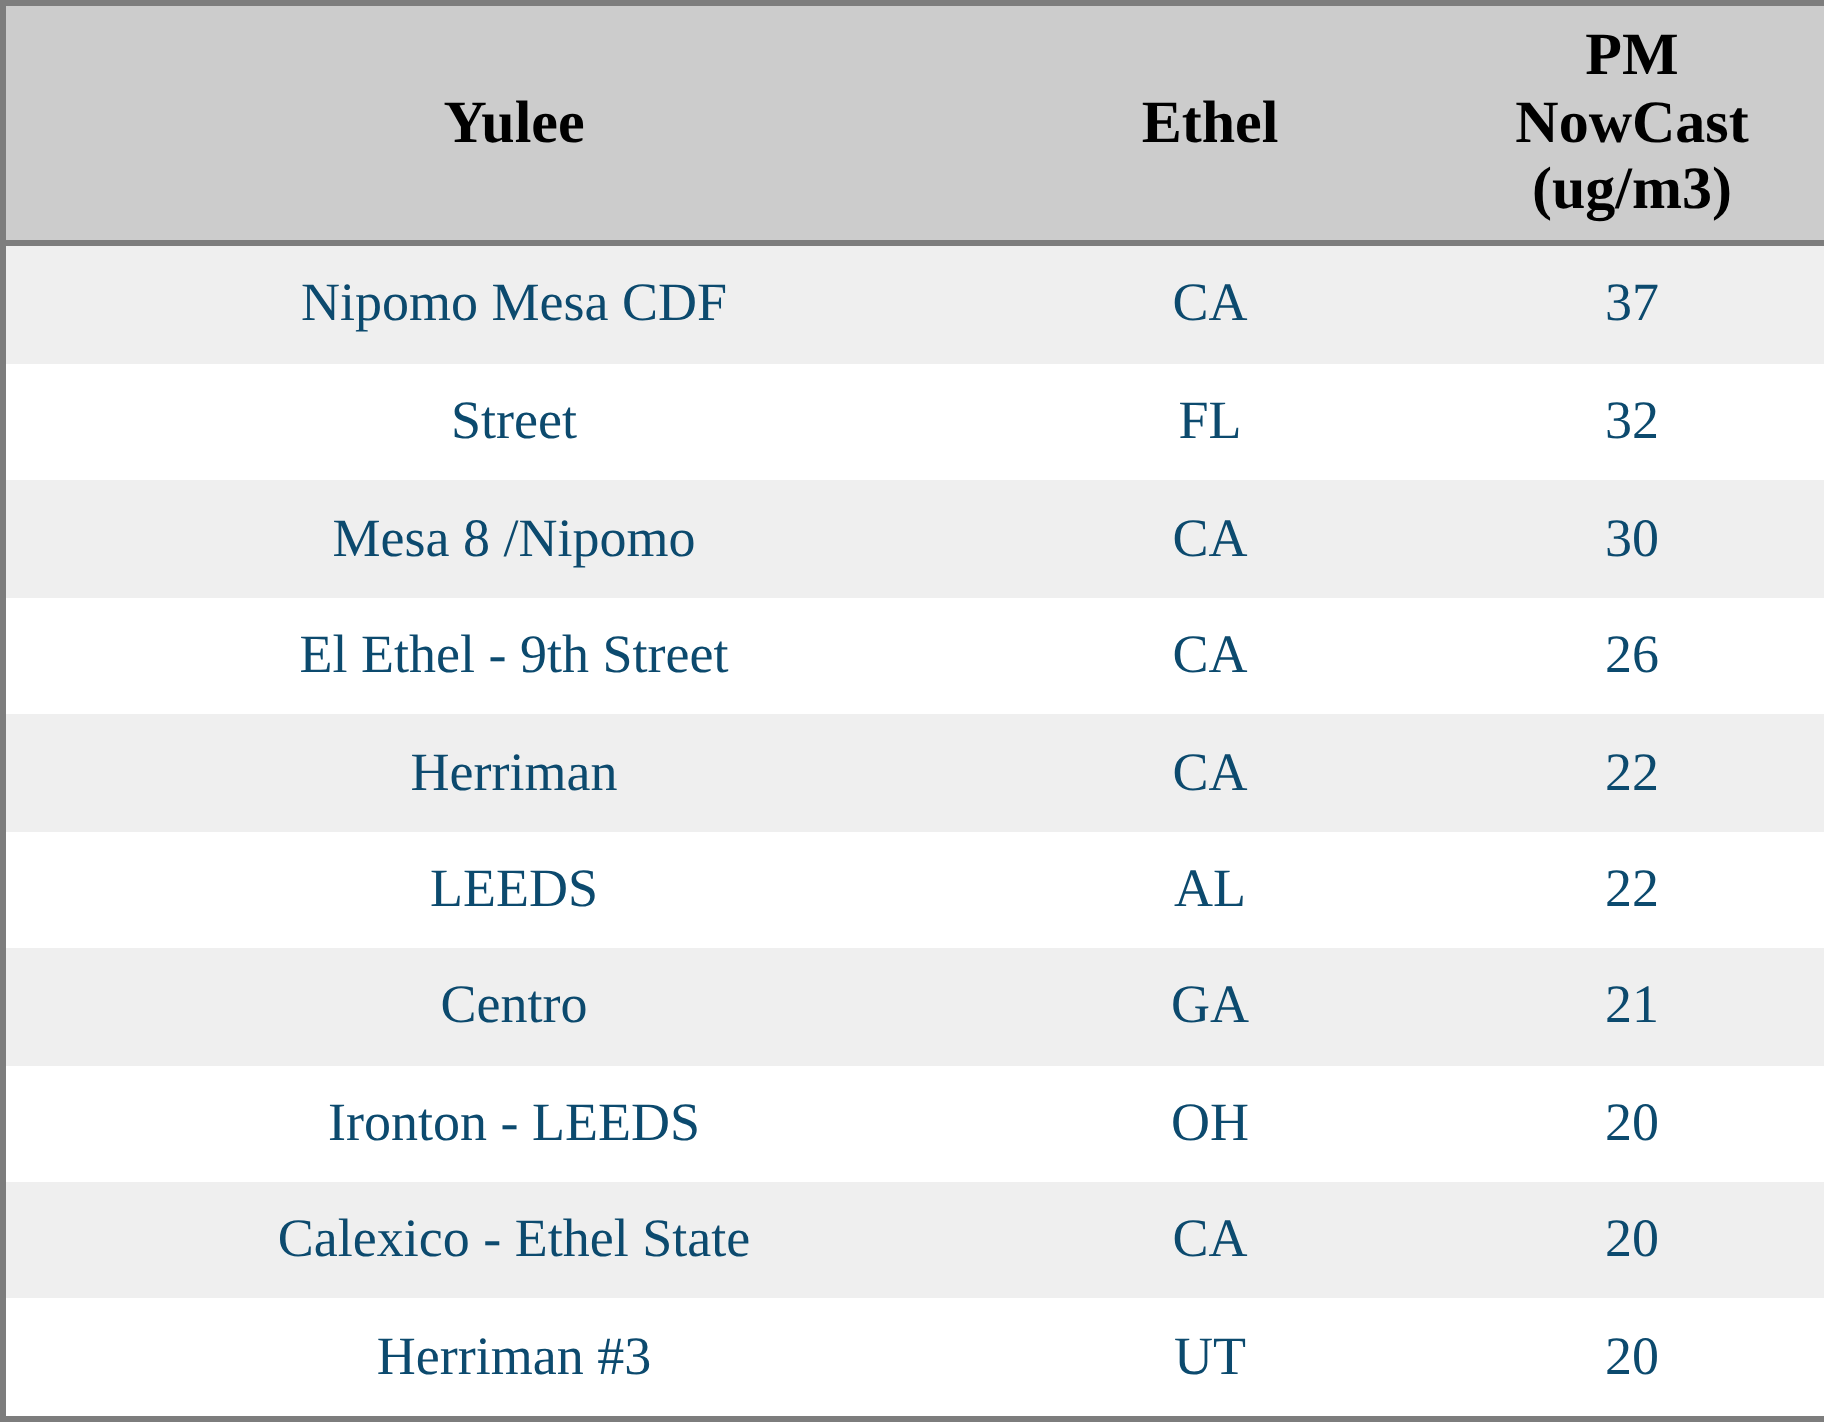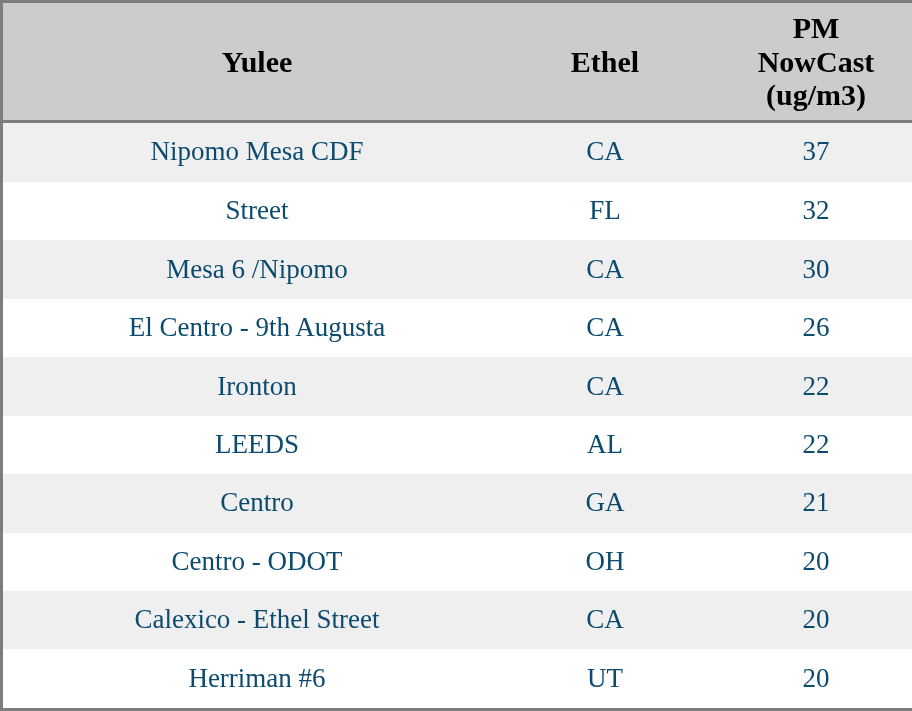--- a/index.html
+++ b/index.html
@@ -83,54 +83,54 @@
         <td>Nipomo Mesa CDF</td>
         <td>CA</td>
         <td>37</td>
       </tr>
       <tr class="row-even">
         <td>Street</td>
         <td>FL</td>
         <td>32</td>
       </tr>
       <tr class="row-odd">
-        <td>Mesa 6 /Nipomo</td>
+        <td>Mesa 8 /Nipomo</td>
         <td>CA</td>
         <td>30</td>
       </tr>
       <tr class="row-even">
-        <td>El Centro - 9th Augusta</td>
+        <td>El Ethel - 9th Street</td>
         <td>CA</td>
         <td>26</td>
       </tr>
       <tr class="row-odd">
-        <td>Ironton</td>
+        <td>Herriman</td>
         <td>CA</td>
         <td>22</td>
       </tr>
       <tr class="row-even">
         <td>LEEDS</td>
         <td>AL</td>
         <td>22</td>
       </tr>
       <tr class="row-odd">
         <td>Centro</td>
         <td>GA</td>
         <td>21</td>
       </tr>
       <tr class="row-even">
-        <td>Centro - ODOT</td>
+        <td>Ironton - LEEDS</td>
         <td>OH</td>
         <td>20</td>
       </tr>
       <tr class="row-odd">
-        <td>Calexico - Ethel Street</td>
+        <td>Calexico - Ethel State</td>
         <td>CA</td>
         <td>20</td>
       </tr>
       <tr class="row-even">
-        <td>Herriman #6</td>
+        <td>Herriman #3</td>
         <td>UT</td>
         <td>20</td>
       </tr>
     </tbody>
   </table>
 </div>
 
 </body></html>

